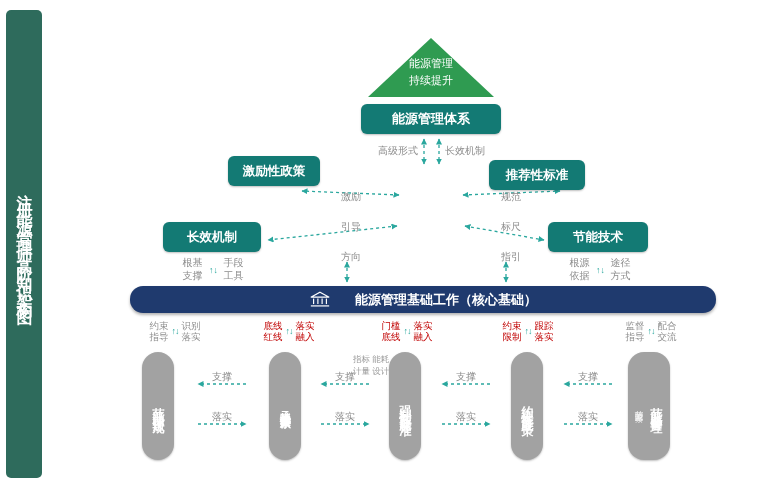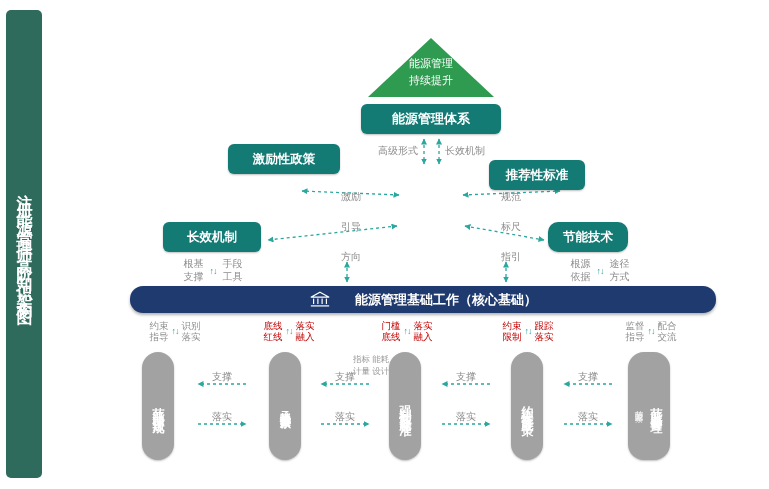--- a/index.html
+++ b/index.html
@@ -15,21 +15,21 @@
            font-size:11px;font-weight:normal;line-height:1.55;white-space:pre-line;}
   .teal-box{background:#137a74;color:#ffffff;font-weight:bold;border-radius:6px;
            display:flex;align-items:center;justify-content:center;box-shadow:0 1px 2px rgba(0,0,0,.25);}
   .sysbox{left:361px;top:104px;width:140px;height:30px;font-size:13px;font-family:Liberation Mono, monospace;}
   .qbox{height:30px;font-size:12.5px;}
   .syslink{font-size:10px;color:#8c8c8c;}
   .circle{left:393px;top:169px;width:76px;height:76px;border-radius:50%;background:#1e3b6d;
           color:#ffffff;font-weight:bold;font-size:15px;display:flex;align-items:center;justify-content:center;
           text-align:center;white-space:pre-line;line-height:1.35;box-shadow:0 2px 4px rgba(0,0,0,.3);}
   .cw{width:30px;text-align:center;font-size:10px;color:#8c8c8c;}
-  .pairbox{display:flex;align-items:center;justify-content:center;gap:6px;}
+  .pairbox{display:flex;align-items:center;justify-content:center;gap:6px;font-family:Liberation Mono, monospace;}
   .mword{font-size:10px;color:#8c8c8c;white-space:pre-line;text-align:center;line-height:1.25;}
   .updown{color:#2aa79e;font-size:9px;letter-spacing:-1px;}
   .foundation{left:130px;top:286px;width:586px;height:27px;background:#1f3a6e;border-radius:13px;
           color:#ffffff;display:flex;align-items:center;justify-content:center;gap:24px;
           font-size:13px;font-weight:bold;box-shadow:0 2px 3px rgba(0,0,0,.3);}
   .connector{display:flex;align-items:center;justify-content:center;gap:3px;width:90px;}
   .cword{font-size:9.5px;line-height:1.2;text-align:center;white-space:pre-line;}
   .connector.red .cword{color:#c00000;font-weight:normal;}
   .connector.gray .cword{color:#8f8f8f;}
   .pillar{background:#a2a2a2;border-radius:16px;color:#ffffff;display:flex;align-items:center;
@@ -88,30 +88,30 @@
 持续提升</div>
 
   <div class="abs teal-box sysbox">
     <span>能源管理体系</span>
   </div>
 
   <div class="abs syslink" style="left:372px;top:144px;width:46px;text-align:right;">高级形式</div>
   <div class="abs syslink" style="left:445px;top:144px;width:46px;text-align:left;">长效机制</div>
 
 
-  <div class="abs teal-box qbox" style="left:228px;top:144px;width:112px;">
+  <div class="abs teal-box qbox" style="left:228px;top:156px;width:92px;">
     <span>激励性政策</span>
   </div>
   <div class="abs teal-box qbox" style="left:489px;top:160px;width:96px;">
     <span>推荐性标准</span>
   </div>
   <div class="abs teal-box qbox" style="left:163px;top:222px;width:98px;">
     <span>长效机制</span>
   </div>
-  <div class="abs teal-box qbox" style="left:548px;top:222px;width:80px;border-radius:10px;">
+  <div class="abs teal-box qbox" style="left:548px;top:222px;width:100px;">
     <span>节能技术</span>
   </div>
 
   <div class="abs cw" style="left:336px;top:190px;">激励</div>
   <div class="abs cw" style="left:336px;top:220px;">引导</div>
   <div class="abs cw" style="left:336px;top:250px;">方向</div>
   <div class="abs cw" style="left:496px;top:190px;">规范</div>
   <div class="abs cw" style="left:496px;top:220px;">标尺</div>
   <div class="abs cw" style="left:496px;top:250px;">指引</div>
 

